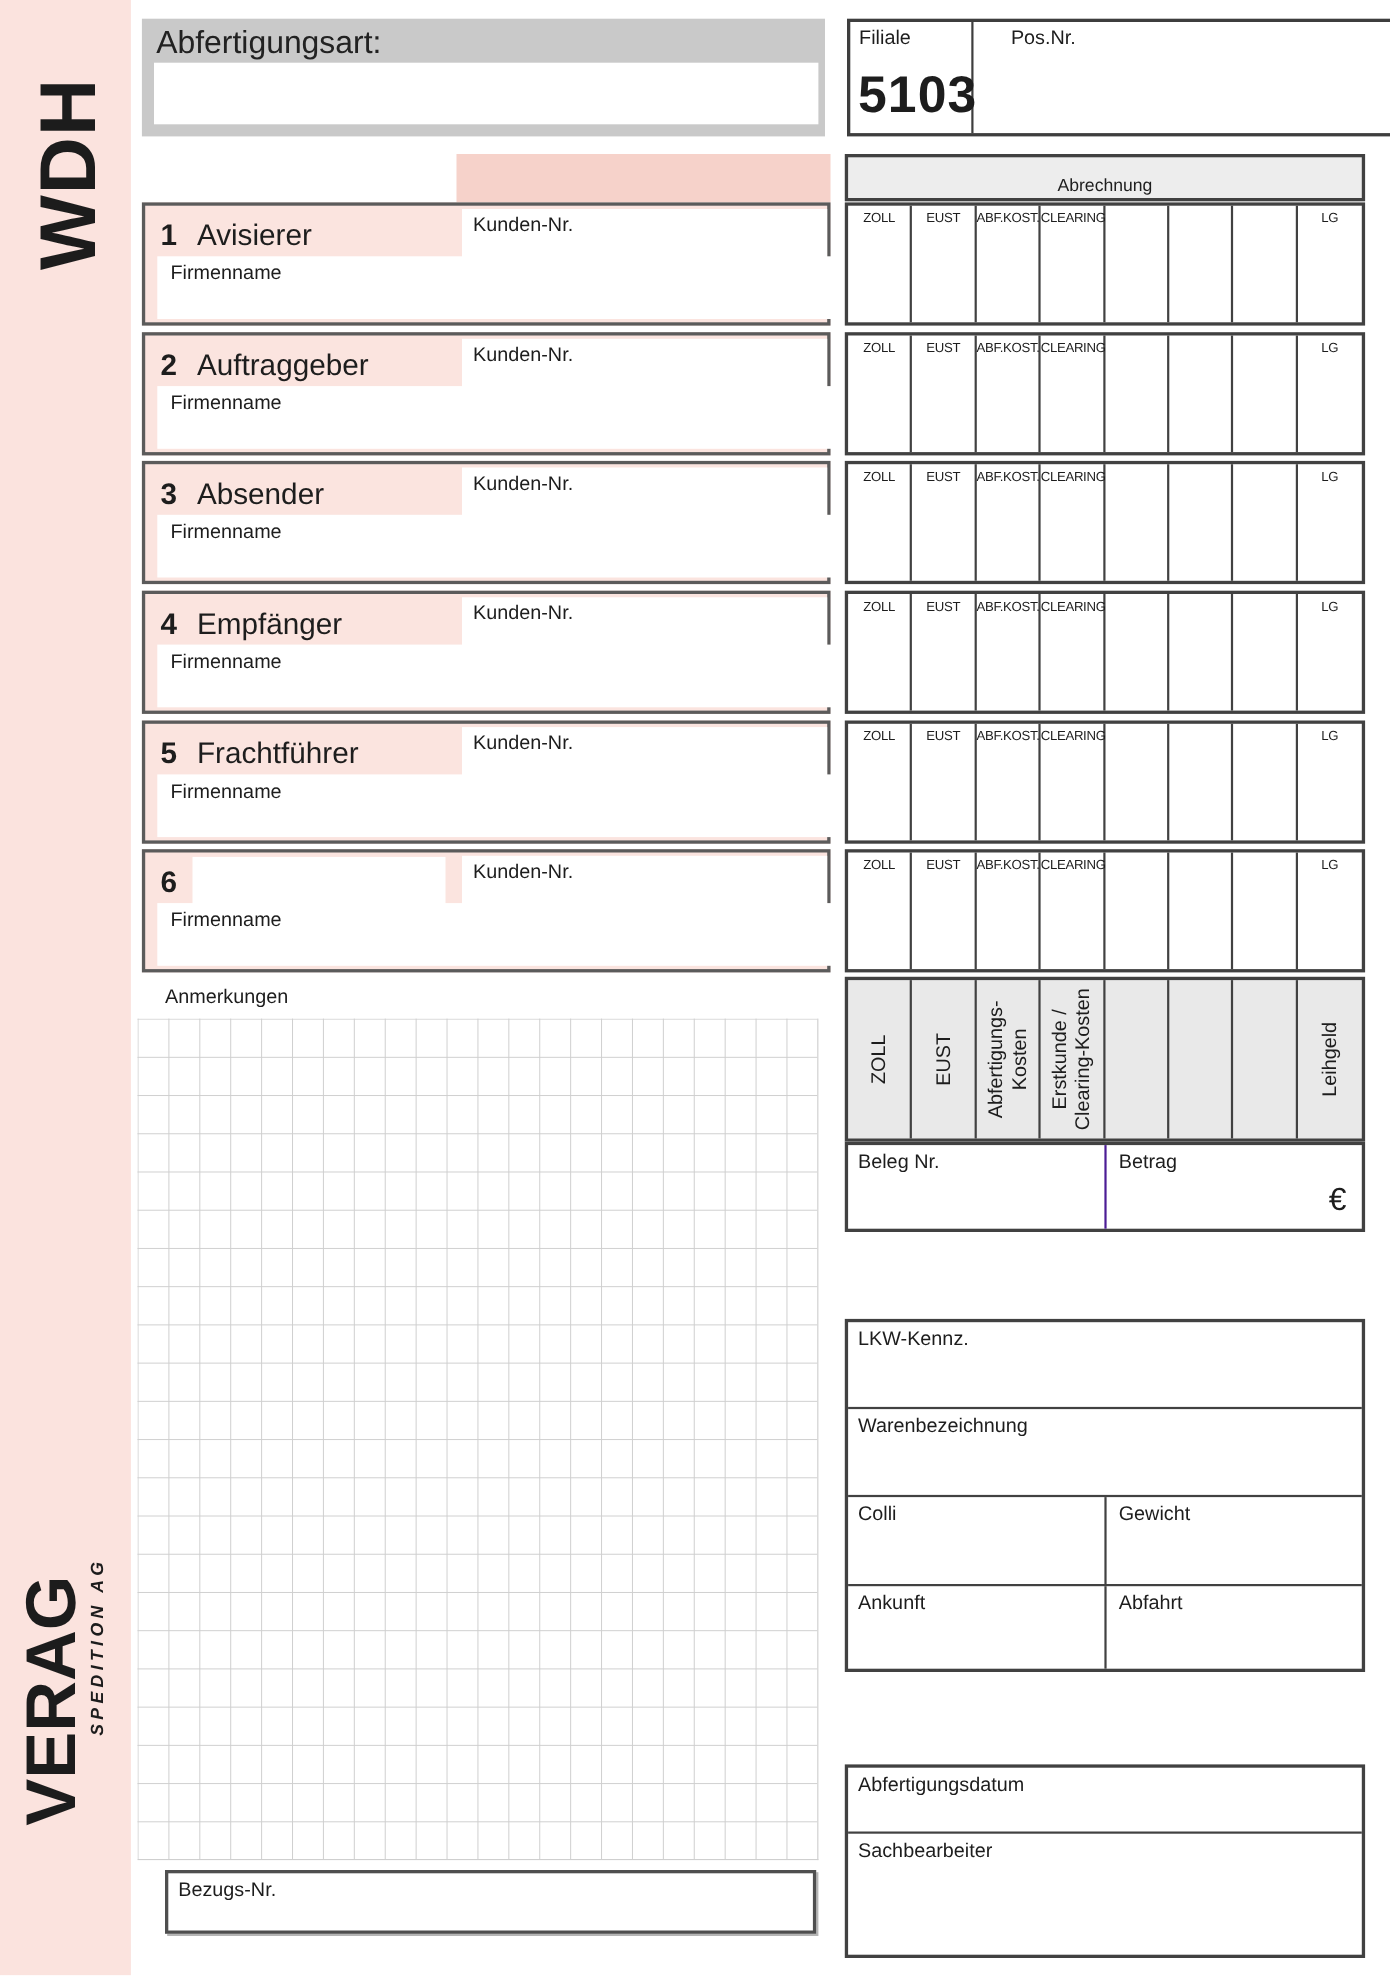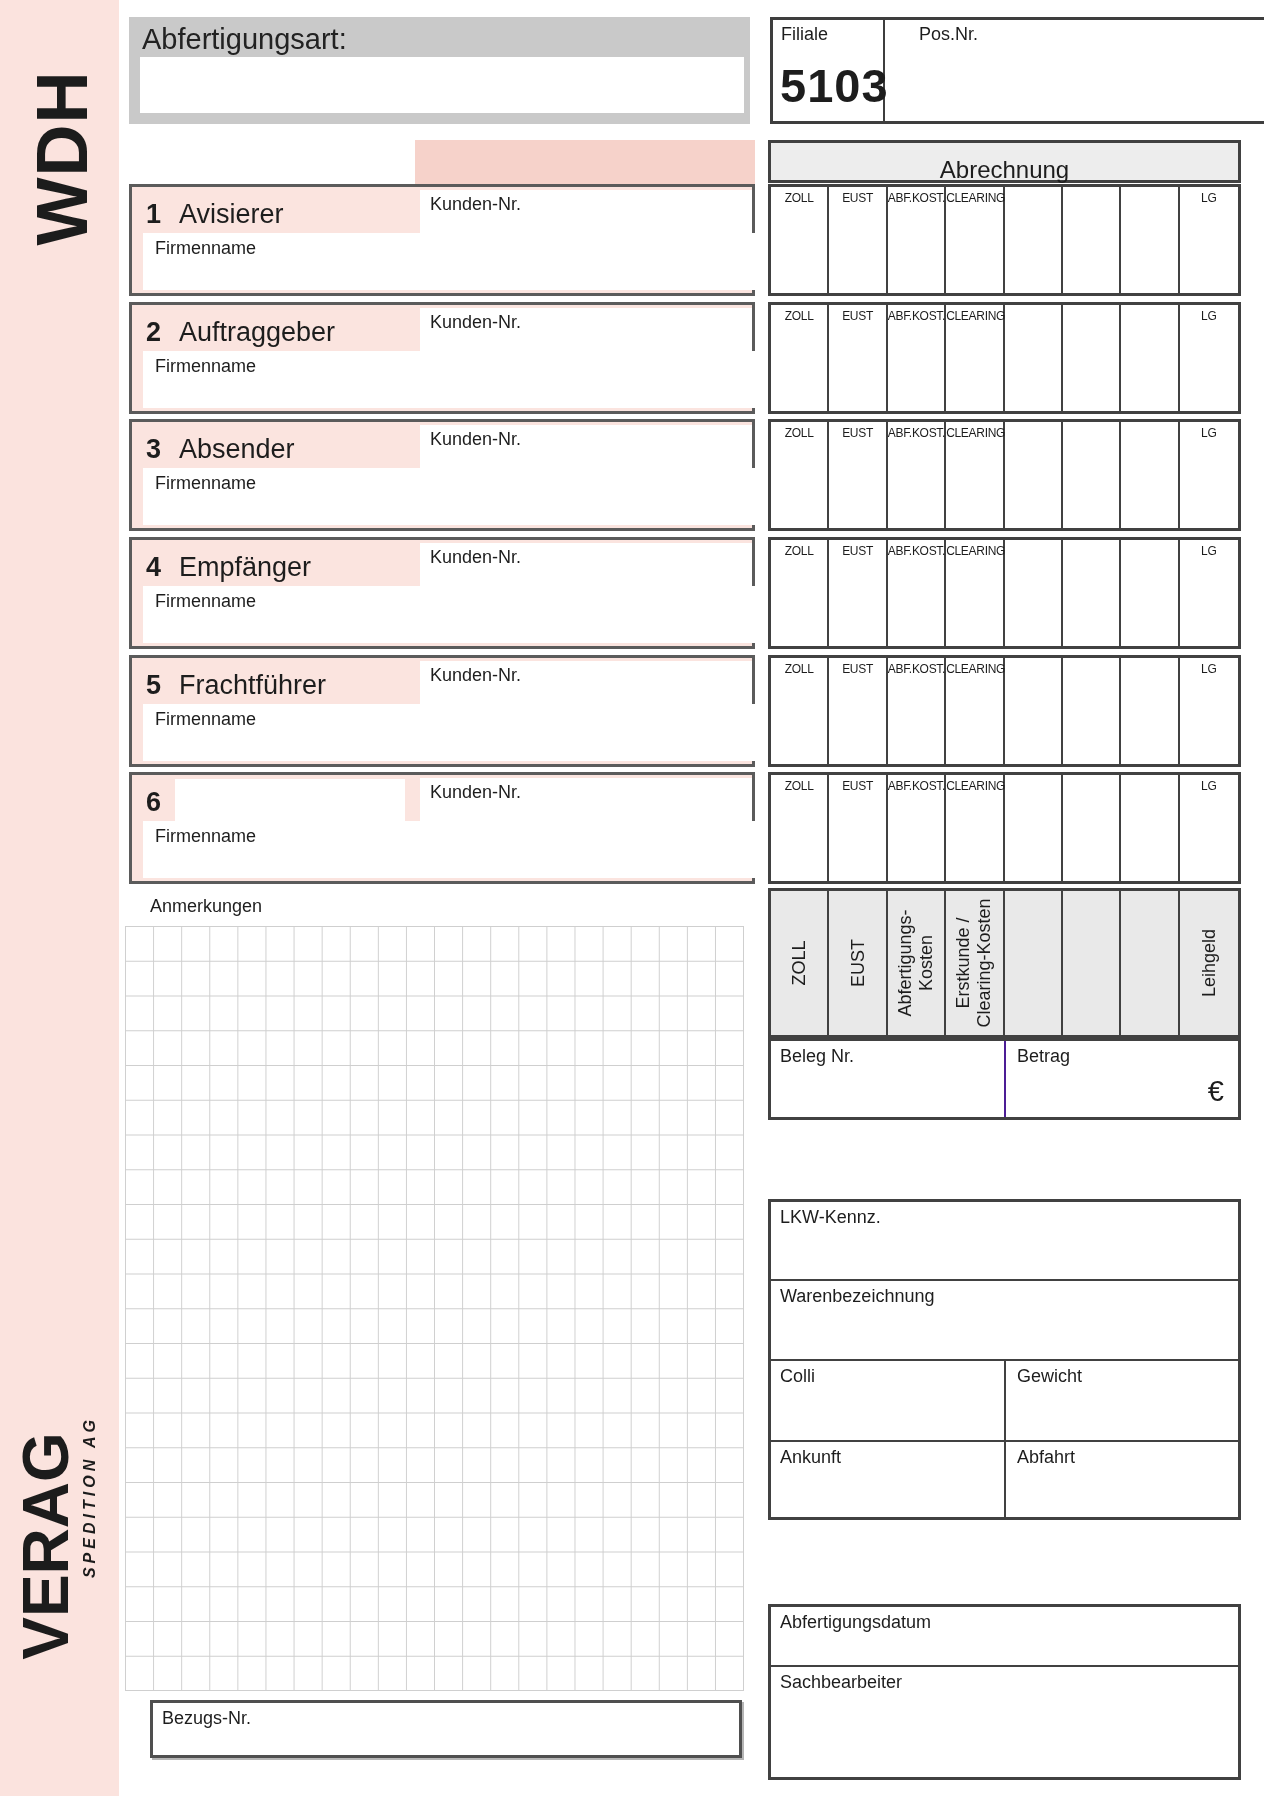--- a/index.html
+++ b/index.html
@@ -38,21 +38,21 @@
   .role-box{display:none;position:absolute;left:43px;top:4px;width:230px;height:48px;background:#fff;}
   .section.has-role .role-box{display:block;}
   .kunden-box{position:absolute;left:288px;top:3px;width:332px;height:45px;background:#fff;}
   .kunden-label{position:absolute;left:10px;top:4px;}
   .firma-box{position:absolute;left:11px;top:46px;width:709px;height:57px;background:#fff;}
   .firma-label{position:absolute;left:12px;top:5px;}
 
   
   .abr-header{position:absolute;left:768px;top:140px;width:473px;height:43px;background:#ededed;
               border:3px solid #414141;box-sizing:border-box;display:flex;align-items:center;justify-content:center;}
-  .abr-title{font-size:24px;margin-top:16px;}
+  .abr-title{font-size:16px;margin-top:16px;}
   .abr-row{position:absolute;left:768px;width:473px;height:112px;background:#fff;
            border:3px solid #414141;box-sizing:border-box;display:grid;grid-template-columns:repeat(8,1fr);}
   .abr-cell{border-right:2px solid #414141;position:relative;}
   .abr-cell:last-child{border-right:none;}
   .abr-cell-label{position:absolute;left:0;right:0;top:4px;text-align:center;font-size:12px;letter-spacing:-0.3px;white-space:nowrap;}
   .rot-row{position:absolute;left:768px;top:888px;width:473px;height:150px;background:#e9e9e9;
            border:3px solid #414141;box-sizing:border-box;display:grid;grid-template-columns:repeat(8,1fr);}
   .rot-cell{border-right:2px solid #414141;position:relative;}
   .rot-cell:last-child{border-right:none;}
   .rot-label{position:absolute;left:50%;top:50%;width:150px;

